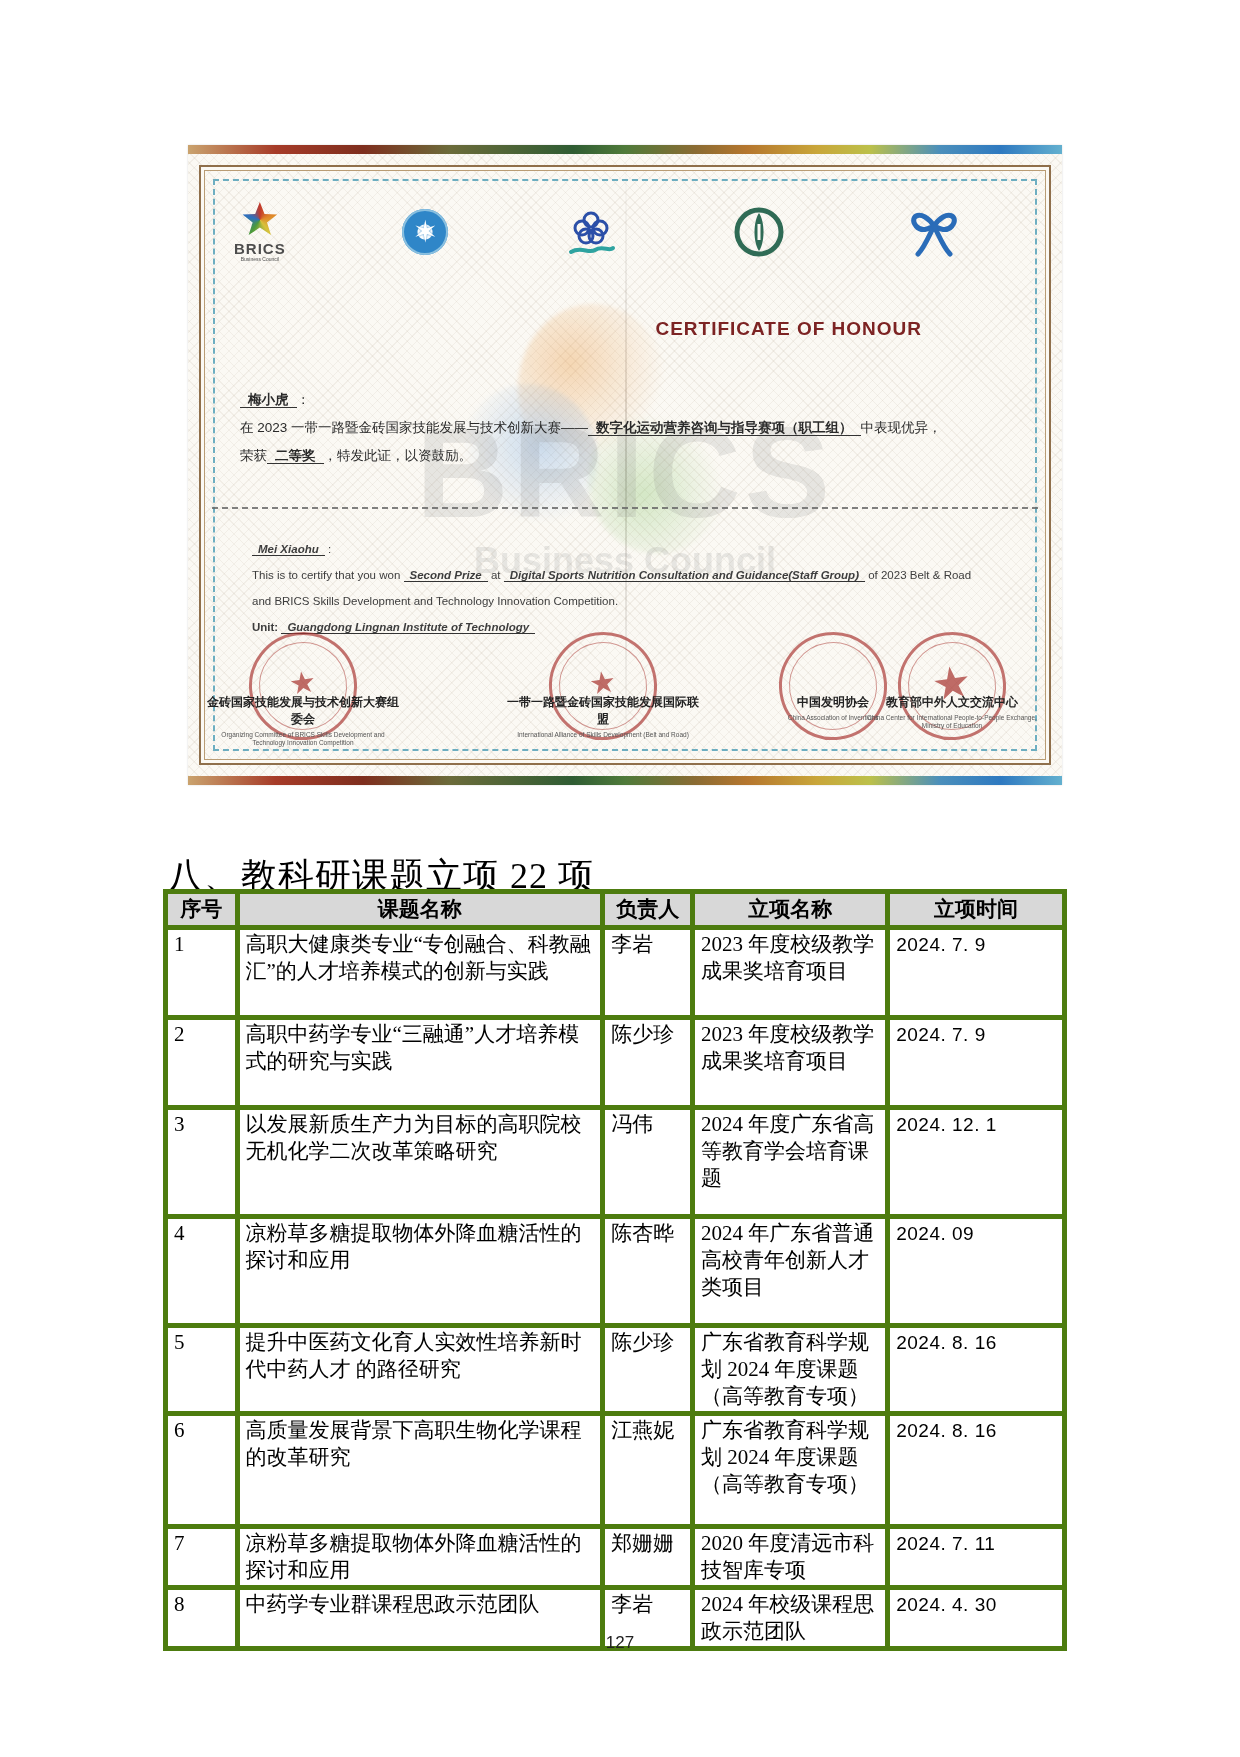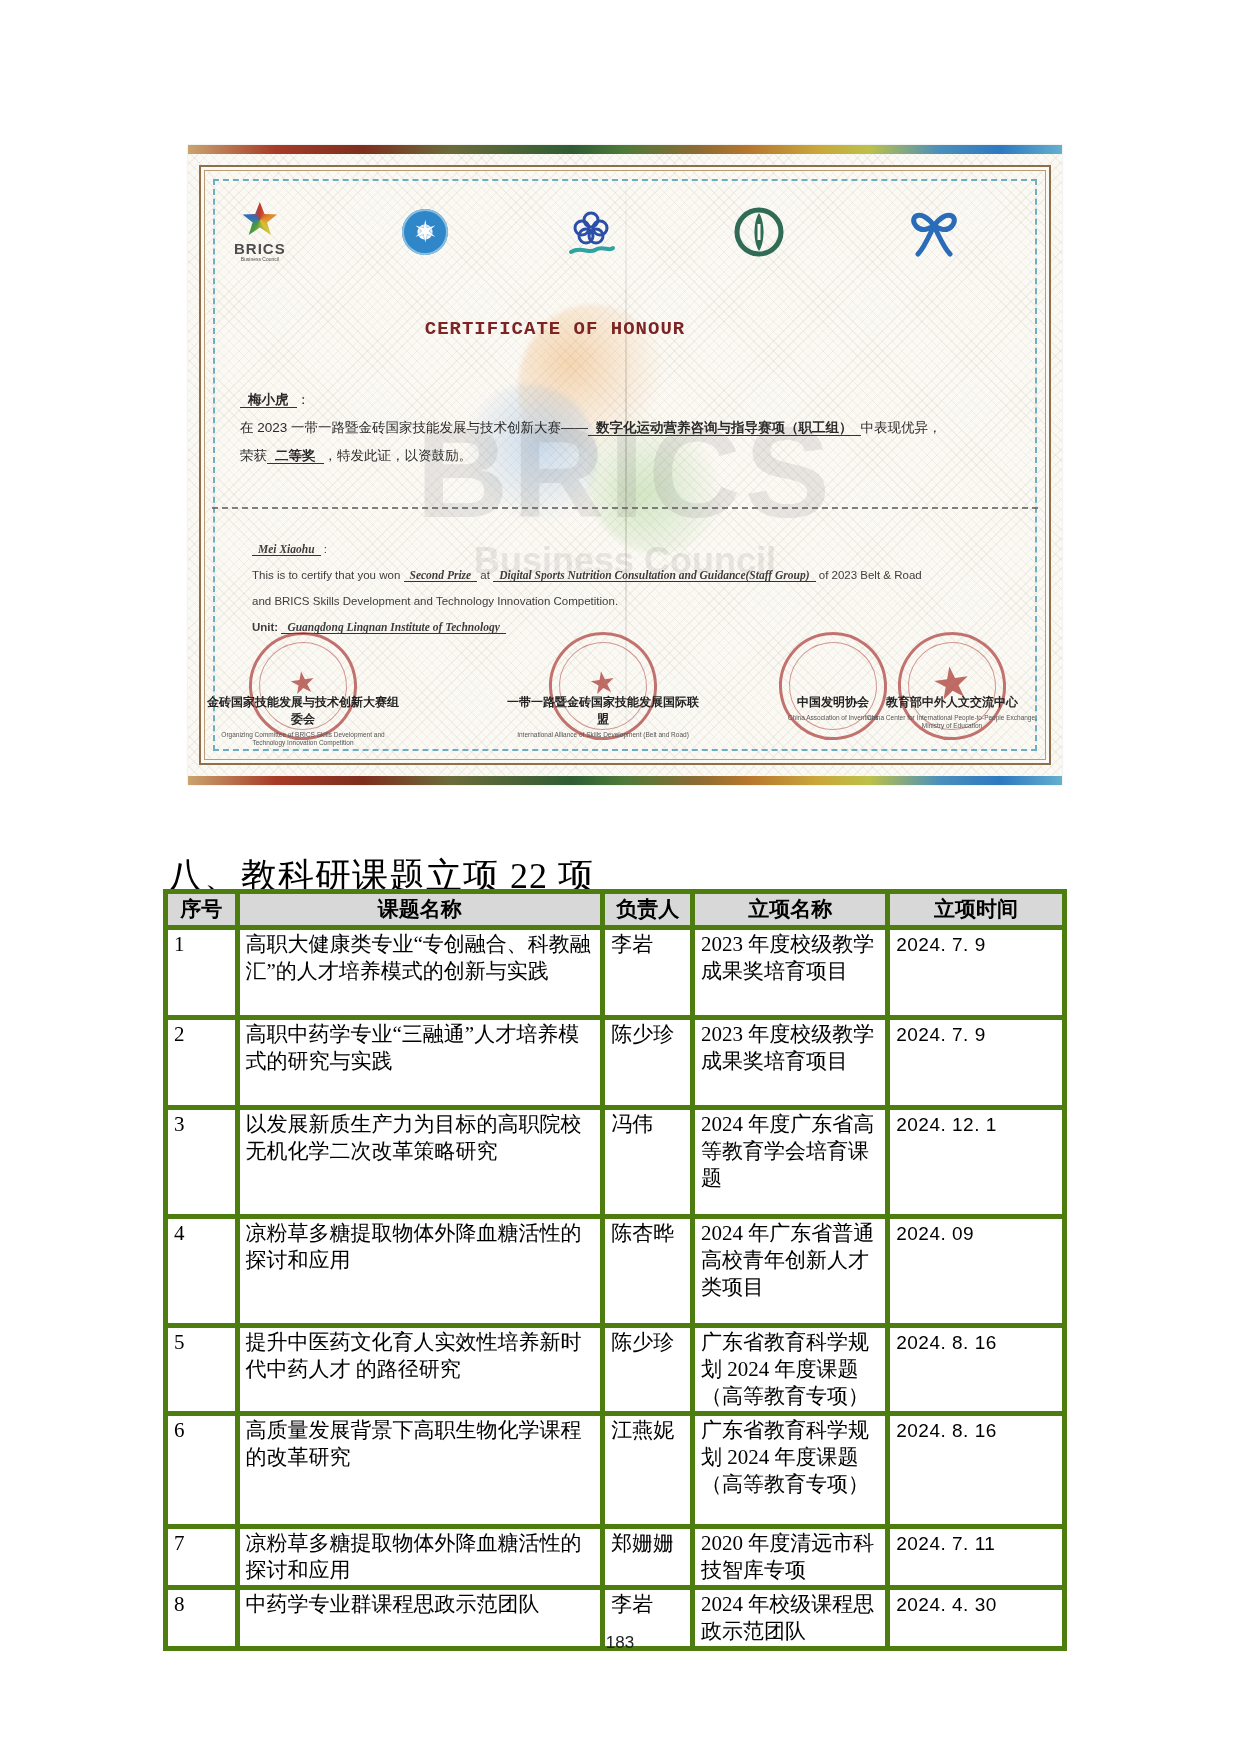--- a/index.html
+++ b/index.html
@@ -31,36 +31,36 @@
   .star5{width:36px;height:36px;background:conic-gradient(#c33a2a,#e08a2a,#d8c23a,#4c9a3c,#2d6fbf,#c33a2a);
          clip-path:polygon(50% 0%,63% 33%,98% 35%,70% 57%,81% 92%,50% 71%,19% 92%,30% 57%,2% 35%,37% 33%);}
   .bricsT{font-family:"Liberation Sans",sans-serif;font-weight:bold;color:#4d4d4d;font-size:15px;margin-top:3px;letter-spacing:1px;}
   .bricsS{font-family:"Liberation Sans",sans-serif;color:#4d4d4d;font-size:5px;margin-top:1px;}
   .globe{width:46px;height:46px;border-radius:50%;background:radial-gradient(circle at 50% 50%,#fff 0 7px,#2f86c8 8px 100%);
          display:flex;align-items:center;justify-content:center;box-shadow:inset 0 0 0 2px #8ac0e0;}
   .globe span{color:#fff;font-size:30px;line-height:1;text-shadow:0 0 2px #2f86c8;}
 
   .cnTitle{position:absolute;left:0;right:140px;top:106px;text-align:center;font-size:46px;font-weight:bold;
            color:#7c2323;letter-spacing:12px;}
-  .enTitle{position:absolute;left:0;right:140px;top:164px;text-align:center;font-size:19px;font-weight:bold;
-           color:#7c2323;letter-spacing:1px;font-family:Liberation Mono, monospace;}
+  .enTitle{position:absolute;left:0;right:140px;top:164px;text-align:right;font-size:19px;font-weight:bold;
+           color:#7c2323;letter-spacing:1px;font-family:Liberation Sans, sans-serif;}
   .meta{position:absolute;left:500px;top:196px;font-size:11.5px;font-weight:bold;color:#6b3434;
         font-family:"Liberation Sans",sans-serif;line-height:22px;}
 
   .bodyCn{position:absolute;left:52px;right:34px;top:232px;font-size:13.5px;color:#2a2a2a;line-height:28px;
           font-family:"Liberation Sans",sans-serif;}
   .bodyCn p{margin:0;}
   .mlA{margin-left:60px;} .mlB{margin-left:24px;}
   .u{border-bottom:1.5px solid #333;padding:0 8px;font-weight:bold;}
   .sep{position:absolute;left:24px;right:24px;top:353px;border-top:2px dashed #6a6a6a;opacity:.85;}
 
   .bodyEn{position:absolute;left:64px;right:30px;top:382px;font-size:11.5px;color:#3d3d3d;line-height:26px;
           font-family:"Liberation Sans",sans-serif;}
   .bodyEn p{margin:0;}
-  .iu{font-style:italic;font-weight:bold;border-bottom:1.5px solid #333;padding:0 6px;font-family:Liberation Serif, serif;margin-top:16px;}
+  .iu{font-style:italic;font-weight:bold;border-bottom:1.5px solid #333;padding:0 6px;font-family:Liberation Sans, sans-serif;margin-top:16px;}
   .mlC{margin-left:30px;}
 
   .seals{position:absolute;left:0;right:0;top:478px;height:150px;}
   .sealGroup{position:absolute;width:200px;text-align:center;}
   .sg1{left:15px;} .sg2{left:315px;} .sg3{left:545px;} .sg4{left:664px;}
   .sealCircle{position:absolute;left:50%;top:0;transform:translateX(-50%) rotate(-8deg);width:102px;height:102px;
       border-radius:50%;border:3px solid rgba(168,52,48,.75);opacity:.9;}
   .sealCircle::after{content:"";position:absolute;inset:7px;border-radius:50%;border:1px solid rgba(168,52,48,.55);}
   .sealStar{position:absolute;left:0;right:0;top:30px;text-align:center;font-size:30px;color:rgba(168,52,48,.8);}
   .capCn{position:relative;margin-top:62px;font-size:12px;font-weight:bold;color:#222;z-index:2;}
@@ -266,14 +266,14 @@
       <tr>
         <td>8</td>
         <td>中药学专业群课程思政示范团队</td>
         <td>李岩</td>
         <td>2024 年校级课程思政示范团队</td>
         <td class="dateCell">2024. 4. 30</td>
       </tr>
     </tbody>
   </table>
 
-  <div class="footer">183</div>
+  <div class="footer">127</div>
 </div>
 
 </body></html>

